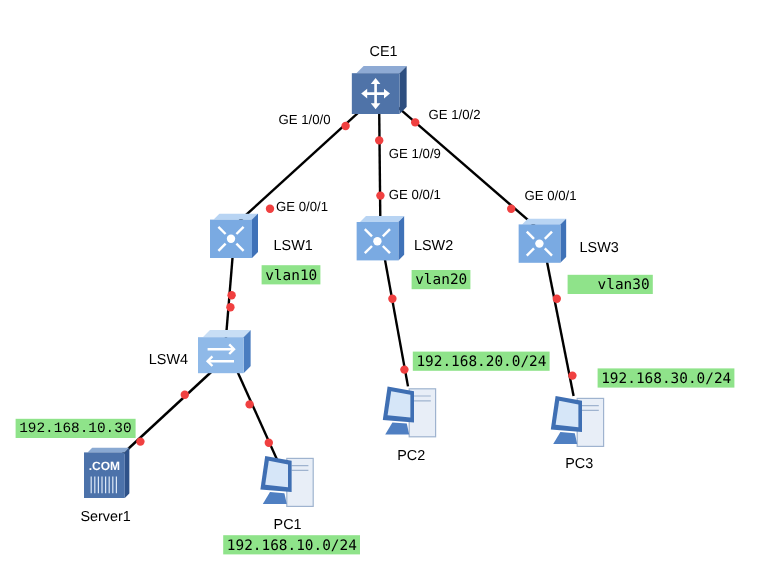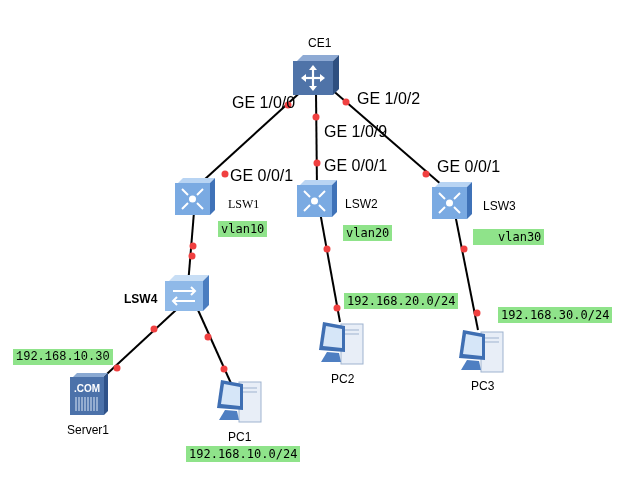--- a/index.html
+++ b/index.html
@@ -1,18 +1,18 @@
 <!DOCTYPE html>
 <html><head>
   <meta charset="utf-8">
   <style>
     html, body { margin: 0; padding: 0; background: #ffffff; }
     #canvas { position: relative; width: 634px; height: 488px; overflow: hidden; background: #ffffff; font-family: "Liberation Sans", sans-serif; border-radius: 27px; }
     svg#links { position: absolute; left: 0; top: 0; }
-    .port-label { position: absolute; font-size: 16px; color: #000; white-space: nowrap; font-family: "Liberation Sans", sans-serif; }
+    .port-label { position: absolute; font-size: 11px; color: #000; white-space: nowrap; font-family: "Liberation Sans", sans-serif; }
     .dev-label { position: absolute; font-size: 12px; color: #000; white-space: nowrap; font-family: "Liberation Sans", sans-serif; }
     .note { position: absolute; background: #8fe38a; font-family: "DejaVu Sans Mono", monospace; font-size: 12px; color: #000; padding: 1px 3px; white-space: nowrap; line-height: 14px; }
     .device { position: absolute; }
   </style>
 </head>
 <body>
 
 <div id="canvas">
 
   <svg id="links" width="634" height="488">
@@ -70,21 +70,21 @@
       <rect x="0" y="5" width="35" height="32" fill="#7aaae2"></rect>
       <circle cx="17.5" cy="21" r="3.5" fill="#ffffff"></circle>
       <g stroke="#ffffff" stroke-width="2">
         <line x1="7" y1="11" x2="13" y2="17"></line>
           <line x1="28" y1="11" x2="22" y2="17"></line>
         <line x1="7" y1="31" x2="13" y2="25"></line>
           <line x1="28" y1="31" x2="22" y2="25"></line>
       </g>
     </svg>
   </div>
-  <div class="dev-label" style="left:228px;top:197px;font-family:Liberation Serif, serif;">LSW1</div>
+  <div class="dev-label" style="left:228px;top:197px;">LSW1</div>
 
   <div class="device" style="left:297px;top:180px;width:40px;height:38px;">
     <svg width="40" height="38">
       <polygon points="3,5 8,0 40,0 35,5" fill="#b8d4f3"></polygon>
       <polygon points="35,5 40,0 40,32 35,37" fill="#3f72b8"></polygon>
       <rect x="0" y="5" width="35" height="32" fill="#7aaae2"></rect>
       <circle cx="17.5" cy="21" r="3.5" fill="#ffffff"></circle>
       <g stroke="#ffffff" stroke-width="2">
         <line x1="7" y1="11" x2="13" y2="17"></line>
           <line x1="28" y1="11" x2="22" y2="17"></line>
@@ -117,21 +117,21 @@
       <polygon points="38,6 44,0 44,30 38,36" fill="#4a7dc0"></polygon>
       <rect x="0" y="6" width="38" height="30" fill="#8fb9e8"></rect>
       <g stroke="#ffffff" stroke-width="2" fill="none">
         <line x1="8" y1="16" x2="30" y2="16"></line>
           <polyline points="26,12 30,16 26,20"></polyline>
         <line x1="8" y1="26" x2="30" y2="26"></line>
           <polyline points="12,22 8,26 12,30"></polyline>
       </g>
     </svg>
   </div>
-  <div class="dev-label" style="left:124px;top:292px;font-weight:bold;">LSW4</div>
+  <div class="dev-label" style="left:124px;top:292px;">LSW4</div>
 
   <div class="device" style="left:70px;top:373px;width:38px;height:42px;">
     <svg width="38" height="42">
       <polygon points="3,4 7,0 38,0 34,4" fill="#8aa9d2"></polygon>
       <polygon points="34,4 38,0 38,38 34,42" fill="#2f5289"></polygon>
       <rect x="0" y="4" width="34" height="38" fill="#4c72aa"></rect>
       <text x="17" y="19" text-anchor="middle" font-family="Liberation Sans, sans-serif" font-size="10" font-weight="bold" fill="#ffffff">.COM</text>
       <g stroke="#dce8f7" stroke-width="1">
         <line x1="6" y1="24" x2="6" y2="38"></line>
           <line x1="9" y1="24" x2="9" y2="38"></line>

